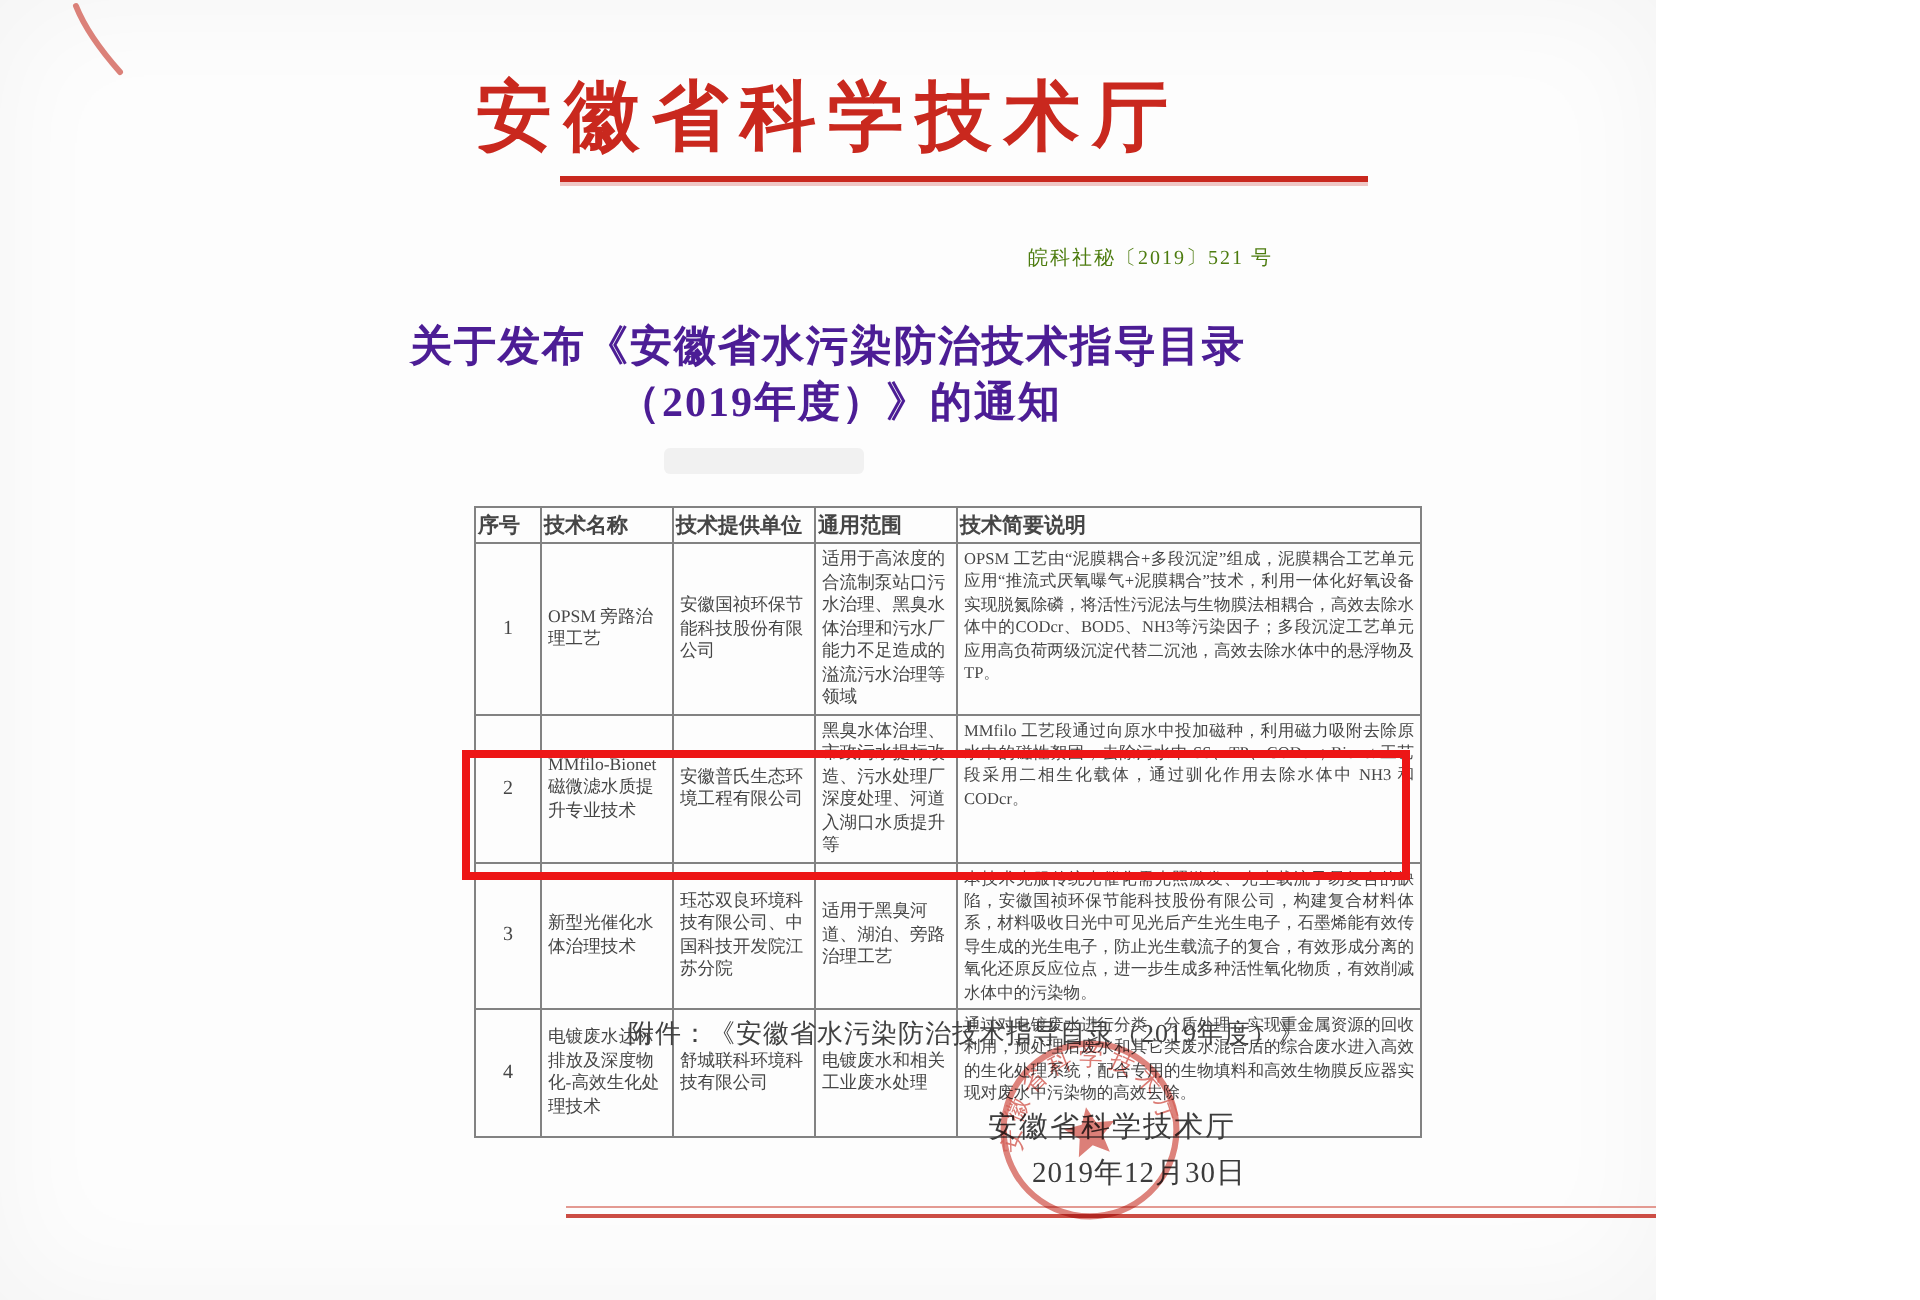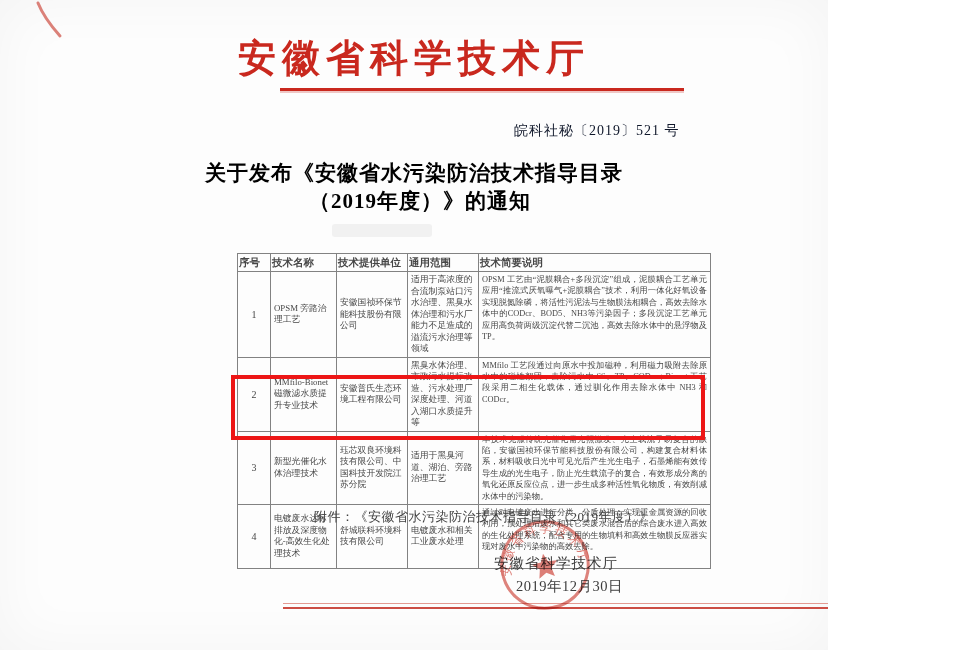--- a/index.html
+++ b/index.html
@@ -12,22 +12,22 @@
   .abs{position:absolute;}
   .center{left:0;right:0;text-align:center;}
   .agency-title{
     top:33px; font-size:38px; font-weight:bold; letter-spacing:6px;
     color:#c9281e;
   }
   .head-rule{
     left:280px; top:88px; width:404px; height:3px; background:#c9281e;
     box-shadow:0 2px 0 rgba(201,40,30,.25);
   }
-  .doc-number{ left:514px; top:122px; font-size:14px; letter-spacing:1px; color:#0f172a;}
-  .notice-title{ font-size:21px; font-weight:bold; color:#000000; letter-spacing:1px;}
+  .doc-number{ left:514px; top:122px; font-size:10px; letter-spacing:1px; color:#4d7c0f;}
+  .notice-title{ font-size:21px; font-weight:bold; color:#4c1d95; letter-spacing:1px;}
   .t1{top:159px;} .t2{top:187px;margin-left:12px;}
   .smudge{left:332px; top:224px; width:100px; height:13px; background:rgba(160,160,160,.12); border-radius:3px;}
 
   table.tech{
     position:absolute; left:237px; top:253px; width:473px;
     border-collapse:collapse; table-layout:fixed;
     font-family:"Liberation Serif","DejaVu Serif",serif;
   }
   table.tech th, table.tech td{
     border:1px solid #828282; color:#464646;

